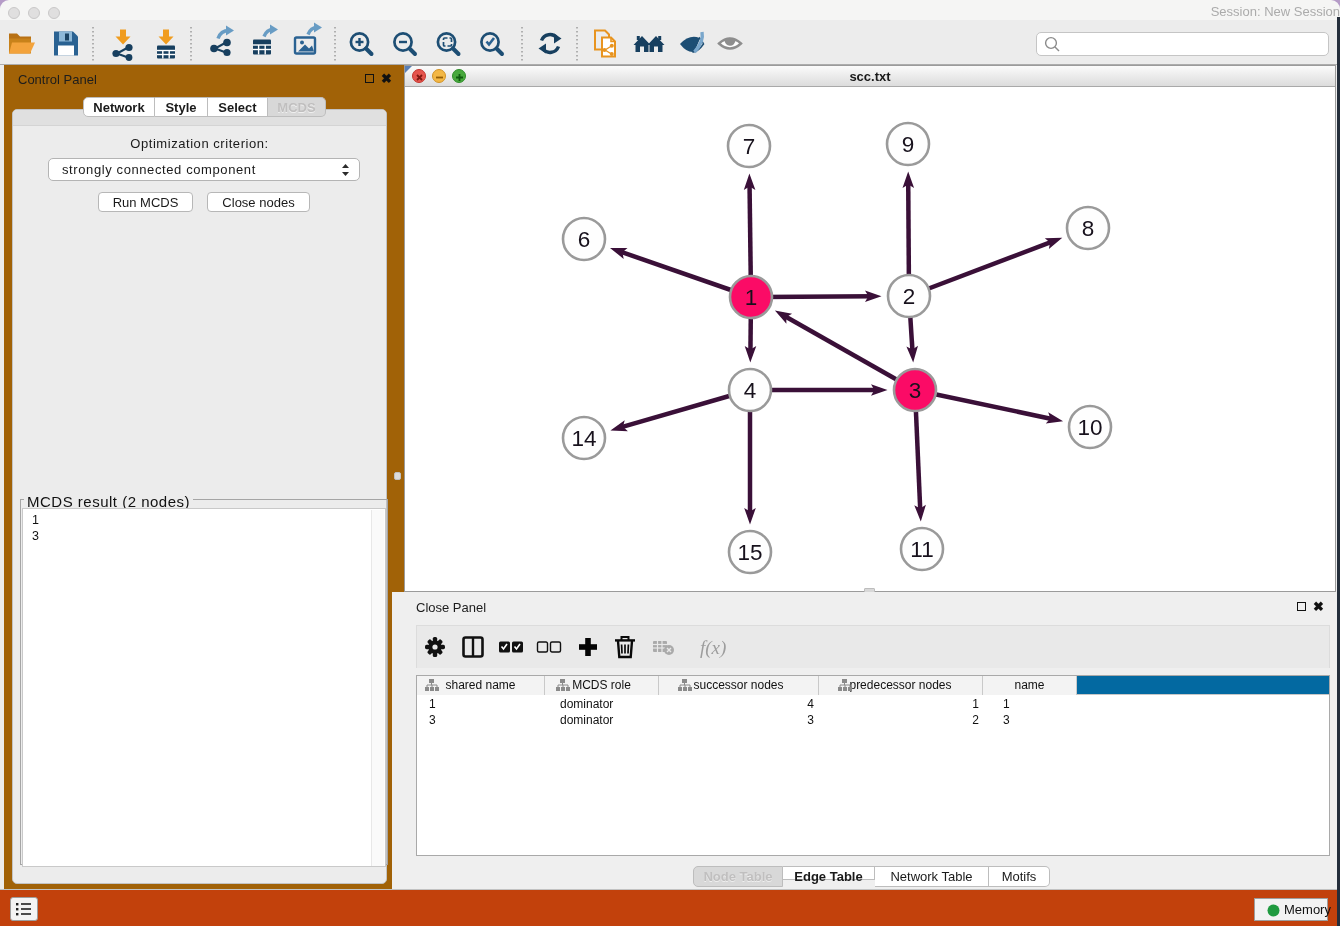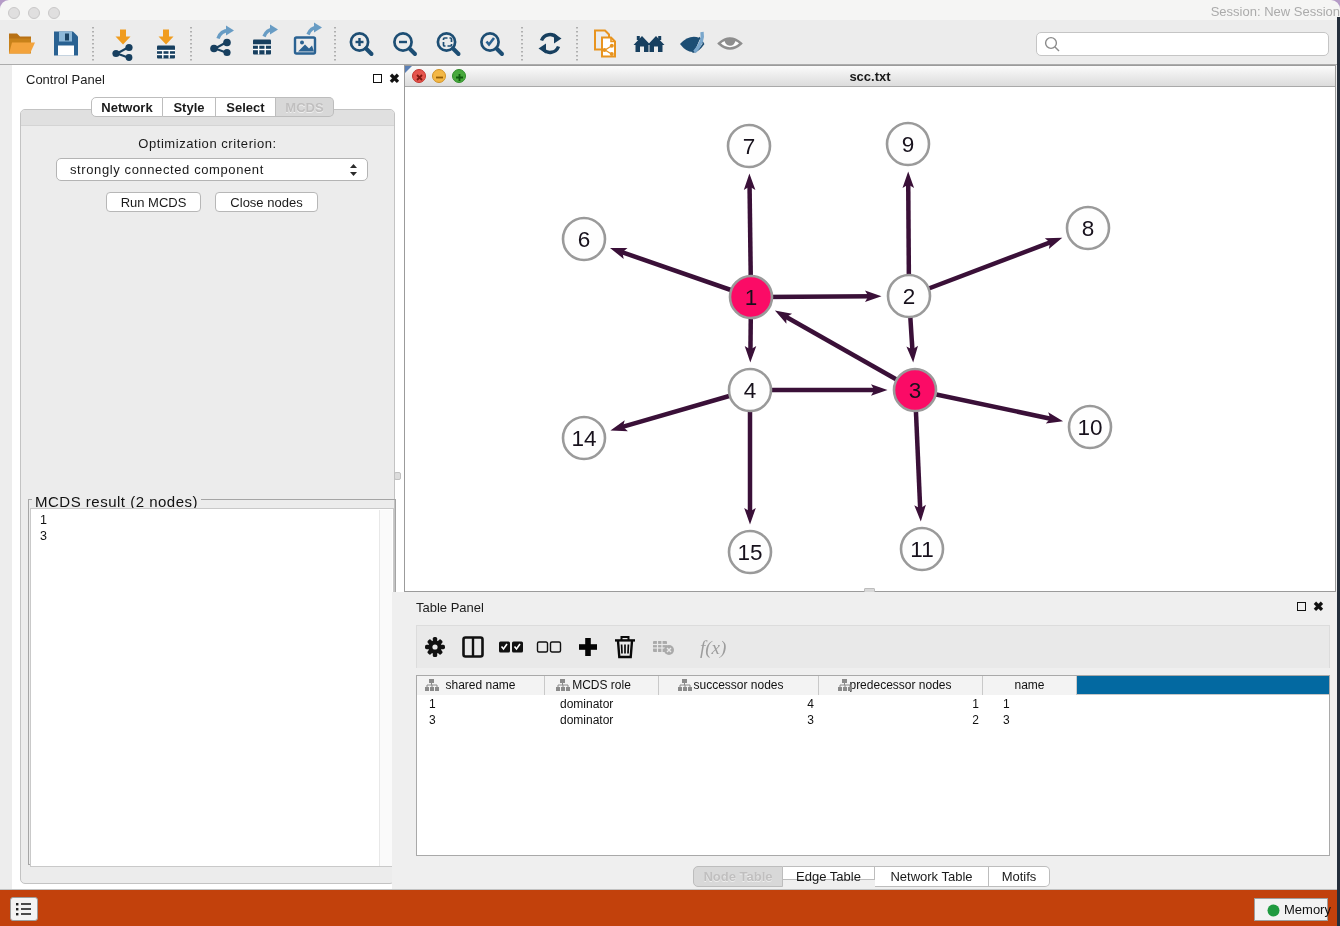--- a/index.html
+++ b/index.html
@@ -1,21 +1,21 @@
 <!DOCTYPE html>
 <html><head><meta charset="utf-8"><style>
 *{margin:0;padding:0;box-sizing:border-box}
 html,body{width:1340px;height:926px;overflow:hidden;font-family:"Liberation Sans",sans-serif;background:#b59bc7}
 #win{position:absolute;left:0;top:2px;width:1340px;height:924px;background:#ededed;border-radius:9px 9px 0 0}
 #titlebar{position:absolute;left:0;top:0;width:1340px;height:20px;background:#f5f5f4;border-radius:9px 9px 0 0}
 #titlebar .tl{position:absolute;top:7px;width:12px;height:12px;border-radius:50%;background:#e0dfdf;border:1px solid #c9c8c8}
 #title{position:absolute;top:4px;width:100%;text-align:right;font-size:13px;color:#ababab}
 #toolbar{position:absolute;left:0;top:20px;width:1340px;height:45px;background:#ececec;border-bottom:1px solid #acacac}
 #search{position:absolute;left:1036px;top:12px;width:293px;height:24px;background:#fff;border:1px solid #c5c5c5;border-radius:5px}
-#lpanel{position:absolute;left:12px;top:65px;width:450px;height:824px;background:#ffffff;border-right:1px solid #ababab}
+#lpanel{position:absolute;left:4px;top:65px;width:450px;height:824px;background:#a16207;border-right:1px solid #ababab}
 #lp-grip{position:absolute;left:394px;top:472px;width:7px;height:8px;background:#dcdcdc;border:1px solid #c0c0c0;border-radius:2px}
 .ptitle{font-size:13px;color:#1d1d1d}
 .winbtns .sq{position:absolute;width:9px;height:9px;border:1.4px solid #111}
 .winbtns .x{position:absolute;font-size:13px;font-weight:bold;color:#111;line-height:11px}
 #cp-box{position:absolute;left:8px;top:44px;width:375px;height:775px;border:1px solid #c3c3c3;border-radius:5px;background:#ececec;overflow:hidden}
 #cp-band{position:absolute;left:0;top:0;width:100%;height:16px;background:#e0e0e0;border-bottom:1px solid #d4d4d4}
 .tabs{position:absolute;display:flex}
 .tab{height:20px;font-size:13px;font-weight:bold;line-height:19px;text-align:center;background:#fff;border:1px solid #bdbdbd;border-left:none;color:#1a1a1a}
 .tab.first{border-left:1px solid #bdbdbd;border-radius:5px 0 0 5px}
 .tab.last{border-radius:0 5px 5px 0}
@@ -280,21 +280,21 @@
 <circle cx="685" cy="339" r="21" fill="#fefefe" stroke="#9a9a9a" stroke-width="2.6"></circle>
 <text x="685" y="347" font-size="22.5" font-family="Liberation Sans, sans-serif" fill="#17111c" text-anchor="middle">10</text>
 <circle cx="179" cy="350" r="21" fill="#fefefe" stroke="#9a9a9a" stroke-width="2.6"></circle>
 <text x="179" y="358" font-size="22.5" font-family="Liberation Sans, sans-serif" fill="#17111c" text-anchor="middle">14</text>
 <circle cx="345" cy="464" r="21" fill="#fefefe" stroke="#9a9a9a" stroke-width="2.6"></circle>
 <text x="345" y="472" font-size="22.5" font-family="Liberation Sans, sans-serif" fill="#17111c" text-anchor="middle">15</text>
 <circle cx="517" cy="461" r="21" fill="#fefefe" stroke="#9a9a9a" stroke-width="2.6"></circle>
 <text x="517" y="469" font-size="22.5" font-family="Liberation Sans, sans-serif" fill="#17111c" text-anchor="middle">11</text>
 </svg>
 <div id="tpanel">
- <div class="ptitle" style="position:absolute;left:24px;top:8px">Table Panel</div>
+ <div class="ptitle" style="position:absolute;left:24px;top:8px">Close Panel</div>
  <div class="winbtns">
       <div class="sq" style="left:905px;top:10px"></div>
       <div class="x" style="left:921px;top:9px">✖</div>
     </div>
  <div id="tp-toolbar"></div>
  <svg width="914" height="40" style="position:absolute;left:24px;top:36px" xmlns="http://www.w3.org/2000/svg">
   <g transform="translate(19,19)">
    <circle cx="0" cy="0" r="6.6" fill="#111"></circle>
    <g fill="#111">
           <rect x="-2.2" y="-10" width="4.4" height="20" rx="1.6"></rect>
@@ -394,21 +394,21 @@
   <div class="trow" style="left:402px;top:21px;width:160px;text-align:right">1</div>
   <div class="trow" style="left:586px;top:21px">1</div>
   <div class="trow" style="left:12px;top:37px">3</div>
   <div class="trow" style="left:143px;top:37px">dominator</div>
   <div class="trow" style="left:242px;top:37px;width:155px;text-align:right">3</div>
   <div class="trow" style="left:402px;top:37px;width:160px;text-align:right">2</div>
   <div class="trow" style="left:586px;top:37px">3</div>
  </div>
  <div id="btabs">
   <div class="tab first dis" style="width:90px;height:21px;line-height:20px">Node Table</div>
-  <div class="tab" style="width:92px;height:14px;line-height:20px;font-weight:normal">Edge Table</div>
+  <div class="tab" style="width:92px;height:14px;line-height:20px;font-weight:bold">Edge Table</div>
   <div class="tab" style="width:114px;height:21px;line-height:20px;font-weight:normal">Network Table</div>
   <div class="tab last" style="width:61px;height:21px;line-height:20px;font-weight:normal">Motifs</div>
  </div>
 </div>
 <div style="position:absolute;left:1337px;top:17px;width:3px;height:909px;background:#242e3b;z-index:50"></div>
 <div id="statusbar">
  <div id="listbtn">
       <svg width="26" height="22" style="position:absolute;left:0;top:0" xmlns="http://www.w3.org/2000/svg">
         <g stroke="#222" stroke-width="1.6">
           <line x1="10" y1="6" x2="20" y2="6"></line>

